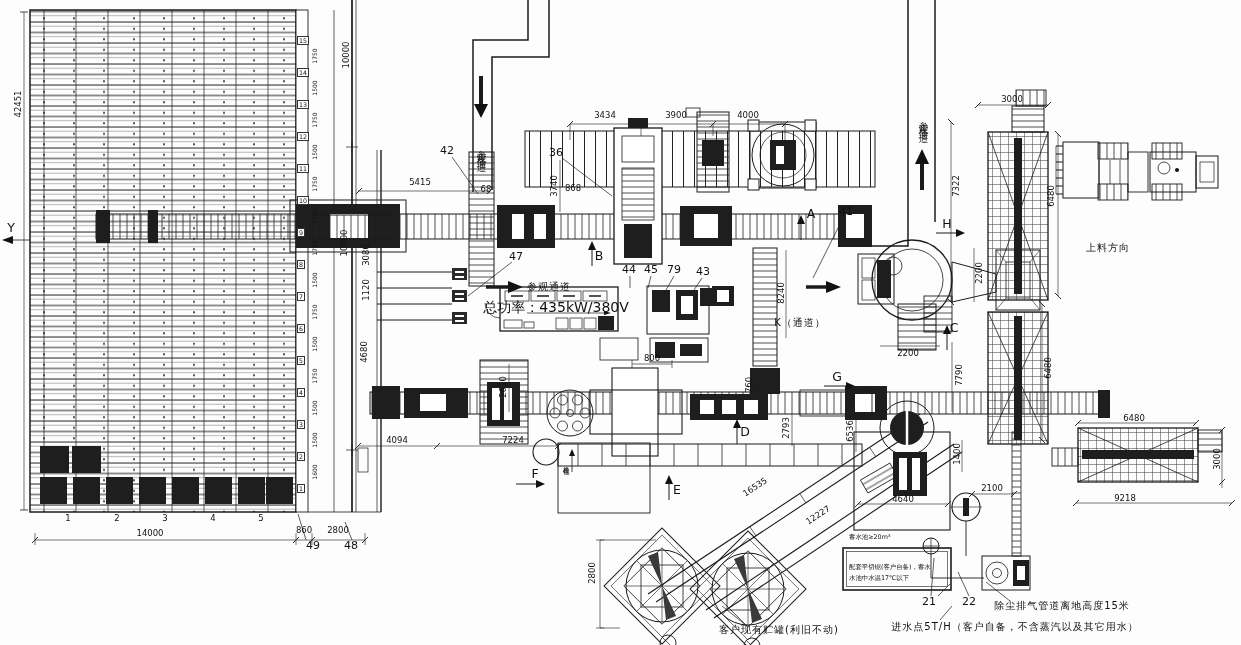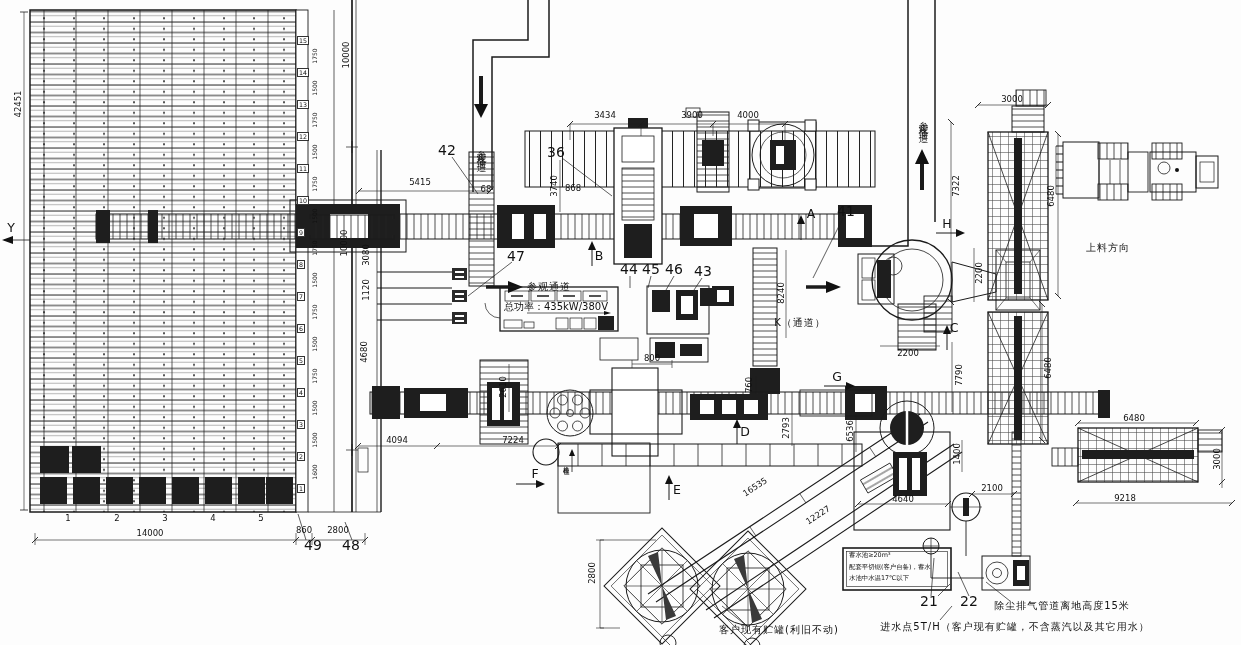--- a/index.html
+++ b/index.html
@@ -4,23 +4,23 @@
 <style>
   html,body{margin:0;padding:0;background:#e8e8e8;}
   .stage{position:relative;width:1241px;height:645px;background:#fdfdfd;overflow:hidden;
          font-family:"DejaVu Sans","Liberation Sans",sans-serif;color:#111;}
   .stage svg{position:absolute;left:0;top:0;}
   .labels{position:absolute;left:0;top:0;width:100%;height:100%;}
   .lb{position:absolute;font-size:8.5px;line-height:1;white-space:nowrap;transform:translate(-50%,-50%);color:#111;}
   .v{transform:translate(-50%,-50%) rotate(-90deg);}
   .dg{transform:translate(-50%,-50%) rotate(-33deg);}
   .mk{font-size:12.5px;}
-  .num{font-size:14px;}
+  .num{font-size:11px;}
   .cn{font-size:10px;letter-spacing:1px;}
-  .cns{font-size:10px;letter-spacing:0;}
+  .cns{font-size:14px;letter-spacing:0;}
   .cnv{writing-mode:vertical-rl;letter-spacing:4px;font-size:10px;}
   .cnvs{writing-mode:vertical-rl;letter-spacing:1px;font-size:6.5px;}
   .title{font-size:26px;font-weight:bold;letter-spacing:1px;}
   .lba{position:absolute;font-size:6.4px;line-height:1.55;white-space:nowrap;color:#111;}
   .baynum{font-size:8.5px;}
   .rowtag{position:absolute;font-size:6.3px;line-height:7px;border:0.5px solid #333;background:#fff;padding:0 1px;}
   .rowdim{position:absolute;display:inline-block;font-size:6px;width:22px;text-align:center;
           transform:translate(-50%,-50%) rotate(-90deg);}
 </style>
 </head>
@@ -448,58 +448,58 @@
 
 
   <span class="lb cns" style="left:556px;top:307px">总功率：435kW/380V</span>
   <span class="lb cnv" style="left:481px;top:150px">参观通道</span>
   <span class="lb cnv" style="left:923px;top:121px">参观通道</span>
   <span class="lb cn" style="left:549px;top:287px">参观通道</span>
   <span class="lb cn" style="left:800px;top:323px">K（通道）</span>
   <span class="lb cn" style="left:1108px;top:248px">上料方向</span>
   <span class="lb cnvs" style="left:566px;top:462px">换模位</span>
   <span class="lb cn" style="left:779px;top:630px">客户现有贮罐(利旧不动)</span>
-  <span class="lba" style="left:849px;top:551px">蓄水池≥20m³</span>
+  <span class="lba" style="left:849px;top:533px">蓄水池≥20m³</span>
   <span class="lba" style="left:849px;top:563px">配套平切锯(客户自备)，蓄水</span>
   <span class="lba" style="left:849px;top:574px">水池中水温17℃以下</span>
   <span class="lb cn" style="left:1062px;top:606px">除尘排气管道离地高度15米</span>
-  <span class="lb cn" style="left:1015px;top:627px">进水点5T/H（客户现有贮罐，不含蒸汽以及其它用水）</span>
+  <span class="lb cn" style="left:1015px;top:627px">进水点5T/H（客户自备，不含蒸汽以及其它用水）</span>
 
   <span class="lb mk" style="left:811px;top:214px">A</span>
   <span class="lb mk" style="left:599px;top:256px">B</span>
   <span class="lb mk" style="left:954px;top:328px">C</span>
   <span class="lb mk" style="left:745px;top:432px">D</span>
   <span class="lb mk" style="left:677px;top:490px">E</span>
   <span class="lb mk" style="left:535px;top:474px">F</span>
   <span class="lb mk" style="left:837px;top:377px">G</span>
   <span class="lb mk" style="left:947px;top:224px">H</span>
   <span class="lb mk" style="left:11px;top:228px">Y</span>
 
   <span class="lb num" style="left:929px;top:601px">21</span>
   <span class="lb num" style="left:969px;top:601px">22</span>
   <span class="lb num" style="left:556px;top:152px">36</span>
   <span class="lb num" style="left:846px;top:211px">41</span>
   <span class="lb num" style="left:447px;top:150px">42</span>
   <span class="lb num" style="left:703px;top:271px">43</span>
   <span class="lb num" style="left:629px;top:269px">44</span>
   <span class="lb num" style="left:651px;top:269px">45</span>
-  <span class="lb num" style="left:674px;top:269px">46</span>
+  <span class="lb num" style="left:674px;top:269px">79</span>
   <span class="lb num" style="left:516px;top:256px">47</span>
   <span class="lb num" style="left:351px;top:545px">48</span>
   <span class="lb num" style="left:313px;top:545px">49</span>
 
   <span class="lb v" style="left:18px;top:104px">42451</span>
   <span class="lb v" style="left:346px;top:55px">10000</span>
   <span class="lb v" style="left:344px;top:243px">10000</span>
   <span class="lb v" style="left:366px;top:255px">3080</span>
   <span class="lb v" style="left:366px;top:290px">1120</span>
   <span class="lb v" style="left:364px;top:352px">4680</span>
   <span class="lb" style="left:420px;top:182px">5415</span>
   <span class="lb" style="left:605px;top:115px">3434</span>
-  <span class="lb" style="left:692px;top:115px">3900</span>
+  <span class="lb" style="left:676px;top:115px">3900</span>
   <span class="lb" style="left:748px;top:115px">4000</span>
   <span class="lb" style="left:1012px;top:99px">3000</span>
   <span class="lb v" style="left:956px;top:186px">7322</span>
   <span class="lb v" style="left:1051px;top:196px">6480</span>
   <span class="lb v" style="left:979px;top:273px">2200</span>
   <span class="lb" style="left:908px;top:353px">2200</span>
   <span class="lb v" style="left:959px;top:375px">7790</span>
   <span class="lb v" style="left:1048px;top:368px">6480</span>
   <span class="lb v" style="left:554px;top:186px">3740</span>
   <span class="lb" style="left:486px;top:189px">68</span>

